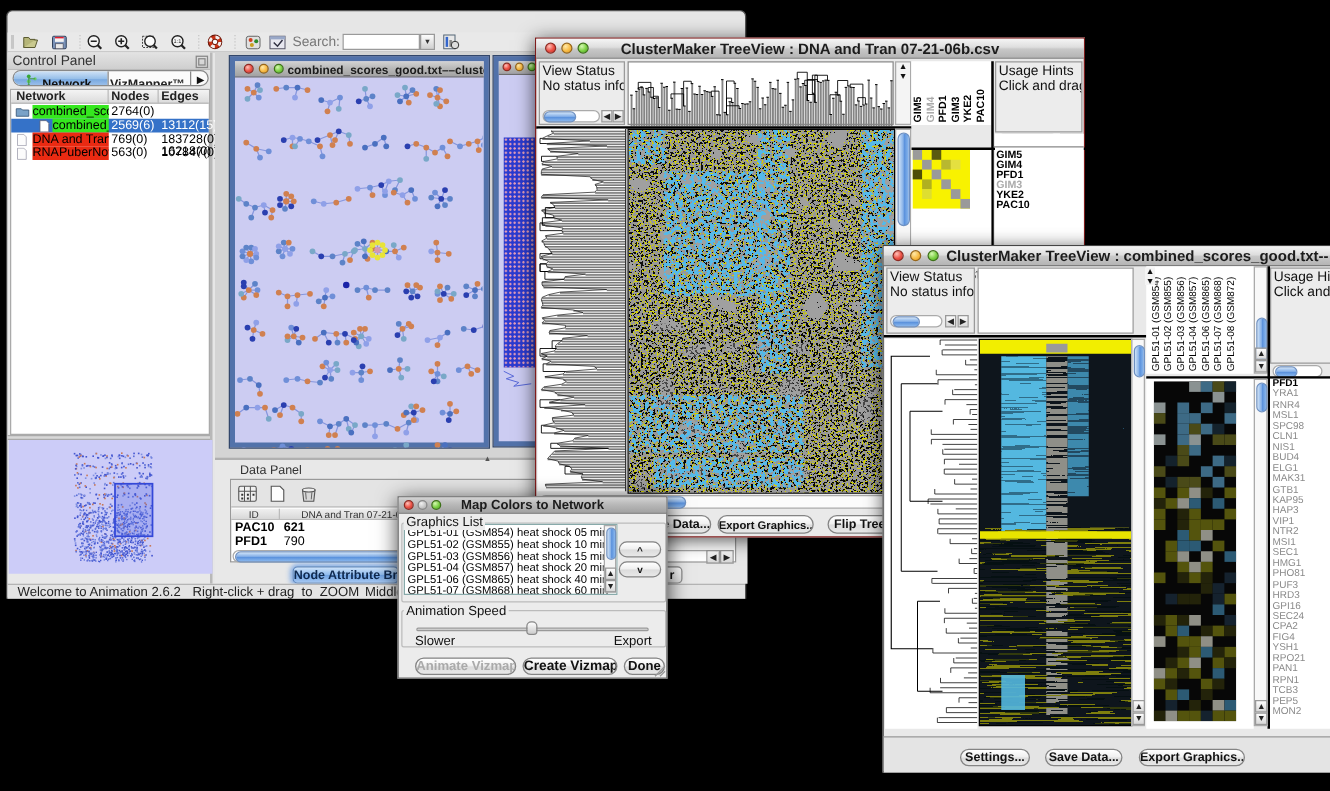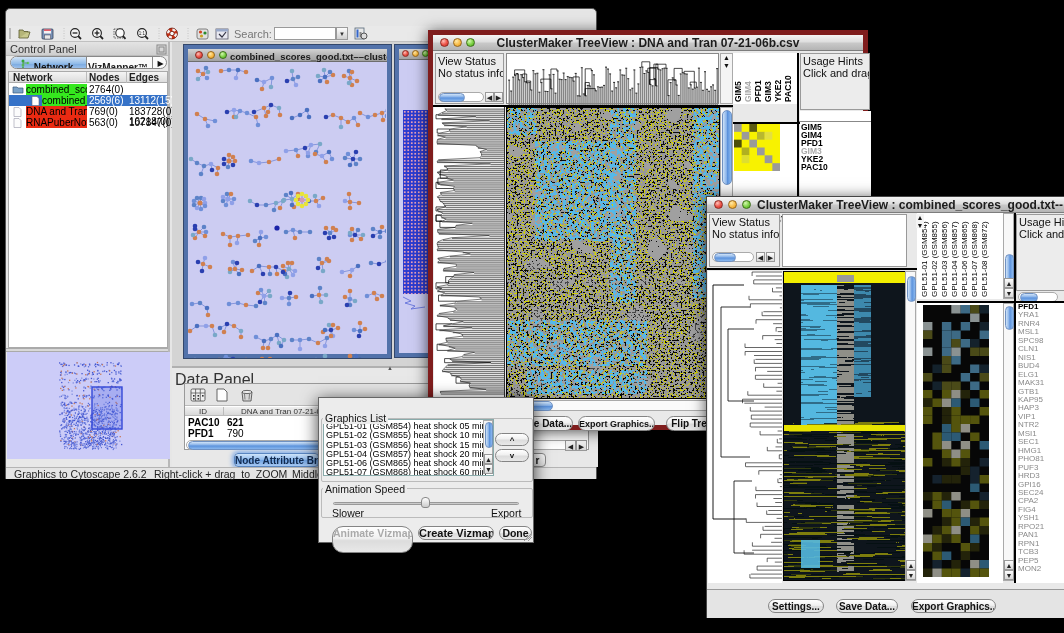--- a/index.html
+++ b/index.html
@@ -1747,21 +1747,21 @@
           <circle cx="110" cy="134" r="2.3" fill="#e8e438"></circle>
           <circle cx="114" cy="132" r="2.3" fill="#e8e438"></circle>
           <circle cx="118" cy="134" r="2.3" fill="#e8e438"></circle>
           <circle cx="114" cy="138" r="2.5" fill="#d59ab0"></circle>
           <circle cx="89" cy="166" r="2.6" fill="#1a23a8"></circle>
         </svg></div>
   </div>
 
   <div class="abs" style="left:166px; top:357px; width:426px; height:101px; background:#e8e8e8; border-top:2px solid #b0b0b0;">
     <div class="abs" style="left:212px; top:-2px; width:12px; height:5px; font-size:6px; color:#555; text-align:center; line-height:4px;">▲</div>
-    <span class="abs" style="left:3px; top:3px; font-size:16px; color:#333;">Data Panel</span>
+    <span class="abs" style="left:20px; top:3px; font-size:10px; color:#333;">Data Panel</span>
     <div class="abs" style="left:12px; top:15px; width:405px; height:67px; background:#fff; border:1px solid #999;">
 
       <div class="abs" style="left:0; top:0; width:100%; height:22px; background:#e4e4e4; border-bottom:1px solid #bbb;">
         <svg class="abs" style="left:5px; top:3px;" width="75" height="17" viewBox="0 0 75 17">
           <rect x="1" y="2" width="14" height="12" rx="1.5" fill="#f0f0f0" stroke="#555" stroke-width="0.9"></rect>
           <line x1="1" y1="6" x2="15" y2="6" stroke="#555" stroke-width="0.8"></line>
             <line x1="5.6" y1="2" x2="5.6" y2="14" stroke="#555" stroke-width="0.8"></line>
             <line x1="10.3" y1="2" x2="10.3" y2="14" stroke="#555" stroke-width="0.8"></line>
           <rect x="3" y="8" width="1.6" height="1.6" fill="#333"></rect>
             <rect x="7.5" y="8" width="1.6" height="1.6" fill="#333"></rect>
@@ -1794,27 +1794,27 @@
       </div>
       <div class="abs sbbtn" style="left:380px; top:56px; width:11px; height:11px; line-height:11px;">◀</div>
       <div class="abs sbbtn" style="left:391px; top:56px; width:11px; height:11px; line-height:11px;">▶</div>
     </div>
 
     <div class="abs" style="left:62px; top:85px; width:85px; height:14px; border-radius:4px; background:linear-gradient(180deg,#cfe4fa,#8cb8ec 50%,#6fa3e4 51%,#a6c8f2); border:1px solid #5a86c0; box-shadow:0 0 4px 2px rgba(110,160,230,0.8); font-size:10px; font-weight:bold; text-align:center; line-height:13px; color:#102a50; overflow:hidden; white-space:nowrap;">Node Attribute Brows</div>
     <div class="abs" style="left:357px; top:85px; width:17px; height:14px; border-radius:4px; background:linear-gradient(180deg,#fff,#e0e0e0); border:1px solid #8a8a8a; font-size:10px; font-weight:bold; text-align:center; line-height:13px; color:#111;">r</div>
   </div>
 
   <div class="abs" style="left:0; top:458px; width:100%; height:12px; background:#e4e4e4; border-top:1px solid #b4b4b4; font-size:10.5px; color:#222;">
-    <span class="abs" style="left:8px; top:0;">Graphics to Cytoscape 2.6.2</span>
+    <span class="abs" style="left:8px; top:0;">Welcome to Animation 2.6.2</span>
     <span class="abs" style="left:148px; top:0;">Right-click + drag&nbsp; to&nbsp; ZOOM</span>
     <span class="abs" style="left:286px; top:0;">Middle-</span>
   </div>
 </div>
 
-<div class="abs" style="left:428px; top:30px; width:440px; height:400px; background:#e9e9e9; border:5px solid #7f1d1d; box-shadow:0 2px 14px rgba(0,0,0,0.7);">
+<div class="abs" style="left:428px; top:30px; width:440px; height:400px; background:#e9e9e9; border:1px solid #7f1d1d; box-shadow:0 2px 14px rgba(0,0,0,0.7);">
   <div class="abs tbar" style="left:0; top:0; width:100%; height:16px;">
     <div class="lt r" style="left:7px; top:3px;"></div>
     <div class="lt y" style="left:20px; top:3px;"></div>
     <div class="lt g" style="left:33px; top:3px;"></div>
     <div class="ttxt" style="padding-top:1px;">ClusterMaker TreeView : DNA and Tran 07-21-06b.csv</div>
   </div>
 
   <div class="panel abs" style="left:2px; top:18px; width:69px; height:51px;">
     <div style="padding:1px 0 0 2px; line-height:12px; white-space:nowrap; overflow:hidden;">View Status<br>No status info f</div>
     <div class="sbtrack abs" style="left:2px; top:38px; width:46px; height:10px; border-radius:5px;"></div>
@@ -2548,37 +2548,43 @@
   </div>
 
   <div class="abs" style="left:0; top:392px; width:100%; height:29px; background:#e4e4e4; border-top:1px solid #999;"></div>
   <div class="aqbtn abs" style="left:61px; top:402px; width:56px; height:14px; line-height:13px;">Settings...</div>
   <div class="aqbtn abs" style="left:129px; top:402px; width:62px; height:14px; line-height:13px;">Save Data...</div>
   <div class="aqbtn abs" style="left:204px; top:402px; width:85px; height:14px; line-height:13px;">Export Graphics...</div>
 
 </div>
 
 <div class="abs" style="left:318px; top:397px; width:216px; height:146px; background:#ececec; border:1px solid #666; box-shadow:0 3px 16px rgba(0,0,0,0.75);">
+  <div class="abs itbar" style="left:0; top:0; width:100%; height:13px;">
+    <div class="lt r" style="left:4px; top:2px; width:8px; height:8px;"></div>
+    <div class="lt gr" style="left:15px; top:2px; width:8px; height:8px;"></div>
+    <div class="lt g" style="left:26px; top:2px; width:8px; height:8px;"></div>
+    <div class="ttxt" style="font-size:10.5px; padding-top:0px;">Map Colors to Network</div>
+  </div>
   <span class="abs" style="left:4px; top:14px; font-size:10.5px; color:#111; background:#ececec; padding:0 2px; z-index:3;">Graphics List</span>
   <div class="abs" style="left:2px; top:20px; width:212px; height:64px; border:1px solid #bbb; border-radius:2px;"></div>
   <div class="abs" style="left:4px; top:21px; width:171px; height:57px; background:#fff; border:1px solid #8aa;  font-size:9px; color:#000; line-height:9.3px; overflow:hidden; white-space:nowrap;">
     <div style="padding:2px 0 0 2px;">GPL51-01 (GSM854) heat shock 05 min<br>GPL51-02 (GSM855) heat shock 10 min<br>GPL51-03 (GSM856) heat shock 15 min<br>GPL51-04 (GSM857) heat shock 20 min<br>GPL51-06 (GSM865) heat shock 40 min<br>GPL51-07 (GSM868) heat shock 60 min</div>
   </div>
   <div class="abs vsb" style="left:164px; top:22px; width:10px; height:54px; background:#f4f4f4;">
     <div class="sbthumbv abs" style="left:0.5px; top:1px; width:8px; height:26px;"></div>
     <div class="abs sbbtn" style="left:0; top:33px; width:9px; height:10px; line-height:10px;">▲</div>
     <div class="abs sbbtn" style="left:0; top:43px; width:9px; height:10px; line-height:10px;">▼</div>
   </div>
   <div class="aqbtn abs" style="left:176px; top:35px; width:34px; height:13px; line-height:13px; border-radius:7px; font-size:8px;">^</div>
   <div class="aqbtn abs" style="left:176px; top:51px; width:34px; height:13px; line-height:12px; border-radius:7px; font-size:8px;">v</div>
   <span class="abs" style="left:4px; top:85px; font-size:10.5px; color:#111; background:#ececec; padding:0 2px; z-index:3;">Animation Speed</span>
   <div class="abs" style="left:2px; top:90px; width:212px; height:30px; border:1px solid #bbb; border-radius:2px;"></div>
   <div class="abs" style="left:14px; top:104px; width:186px; height:3px; background:linear-gradient(180deg,#b8b8b8,#dcdcdc); border:1px solid #999; border-radius:2px;"></div>
   <div class="abs" style="left:102px; top:99px; width:9px; height:11px; background:linear-gradient(180deg,#fdfdfd,#ccc); border:1px solid #888; border-radius:4px 4px 3px 3px;"></div>
   <span class="abs" style="left:13px; top:109px; font-size:10.5px; color:#111;">Slower</span>
   <span class="abs" style="left:172px; top:109px; font-size:10.5px; color:#111;">Export</span>
-  <div class="aqbtn abs" style="left:13px; top:128px; width:81px; height:27px; line-height:13px; color:#aaa; font-size:10.5px;">Animate Vizmap</div>
+  <div class="aqbtn abs" style="left:13px; top:128px; width:81px; height:14px; line-height:13px; color:#aaa; font-size:10.5px;">Animate Vizmap</div>
   <div class="aqbtn abs" style="left:99px; top:128px; width:76px; height:14px; line-height:13px; font-size:11px;">Create Vizmap</div>
   <div class="aqbtn abs" style="left:180px; top:128px; width:33px; height:14px; line-height:13px; font-size:10.5px;">Done</div>
   <svg class="abs" style="right:0px; bottom:0px;" width="10" height="10" viewBox="0 0 10 10">
       <path d="M9 1L1 9M9 5L5 9" stroke="#999" stroke-width="1"></path>
     </svg>
 </div>
 
 </body></html>

